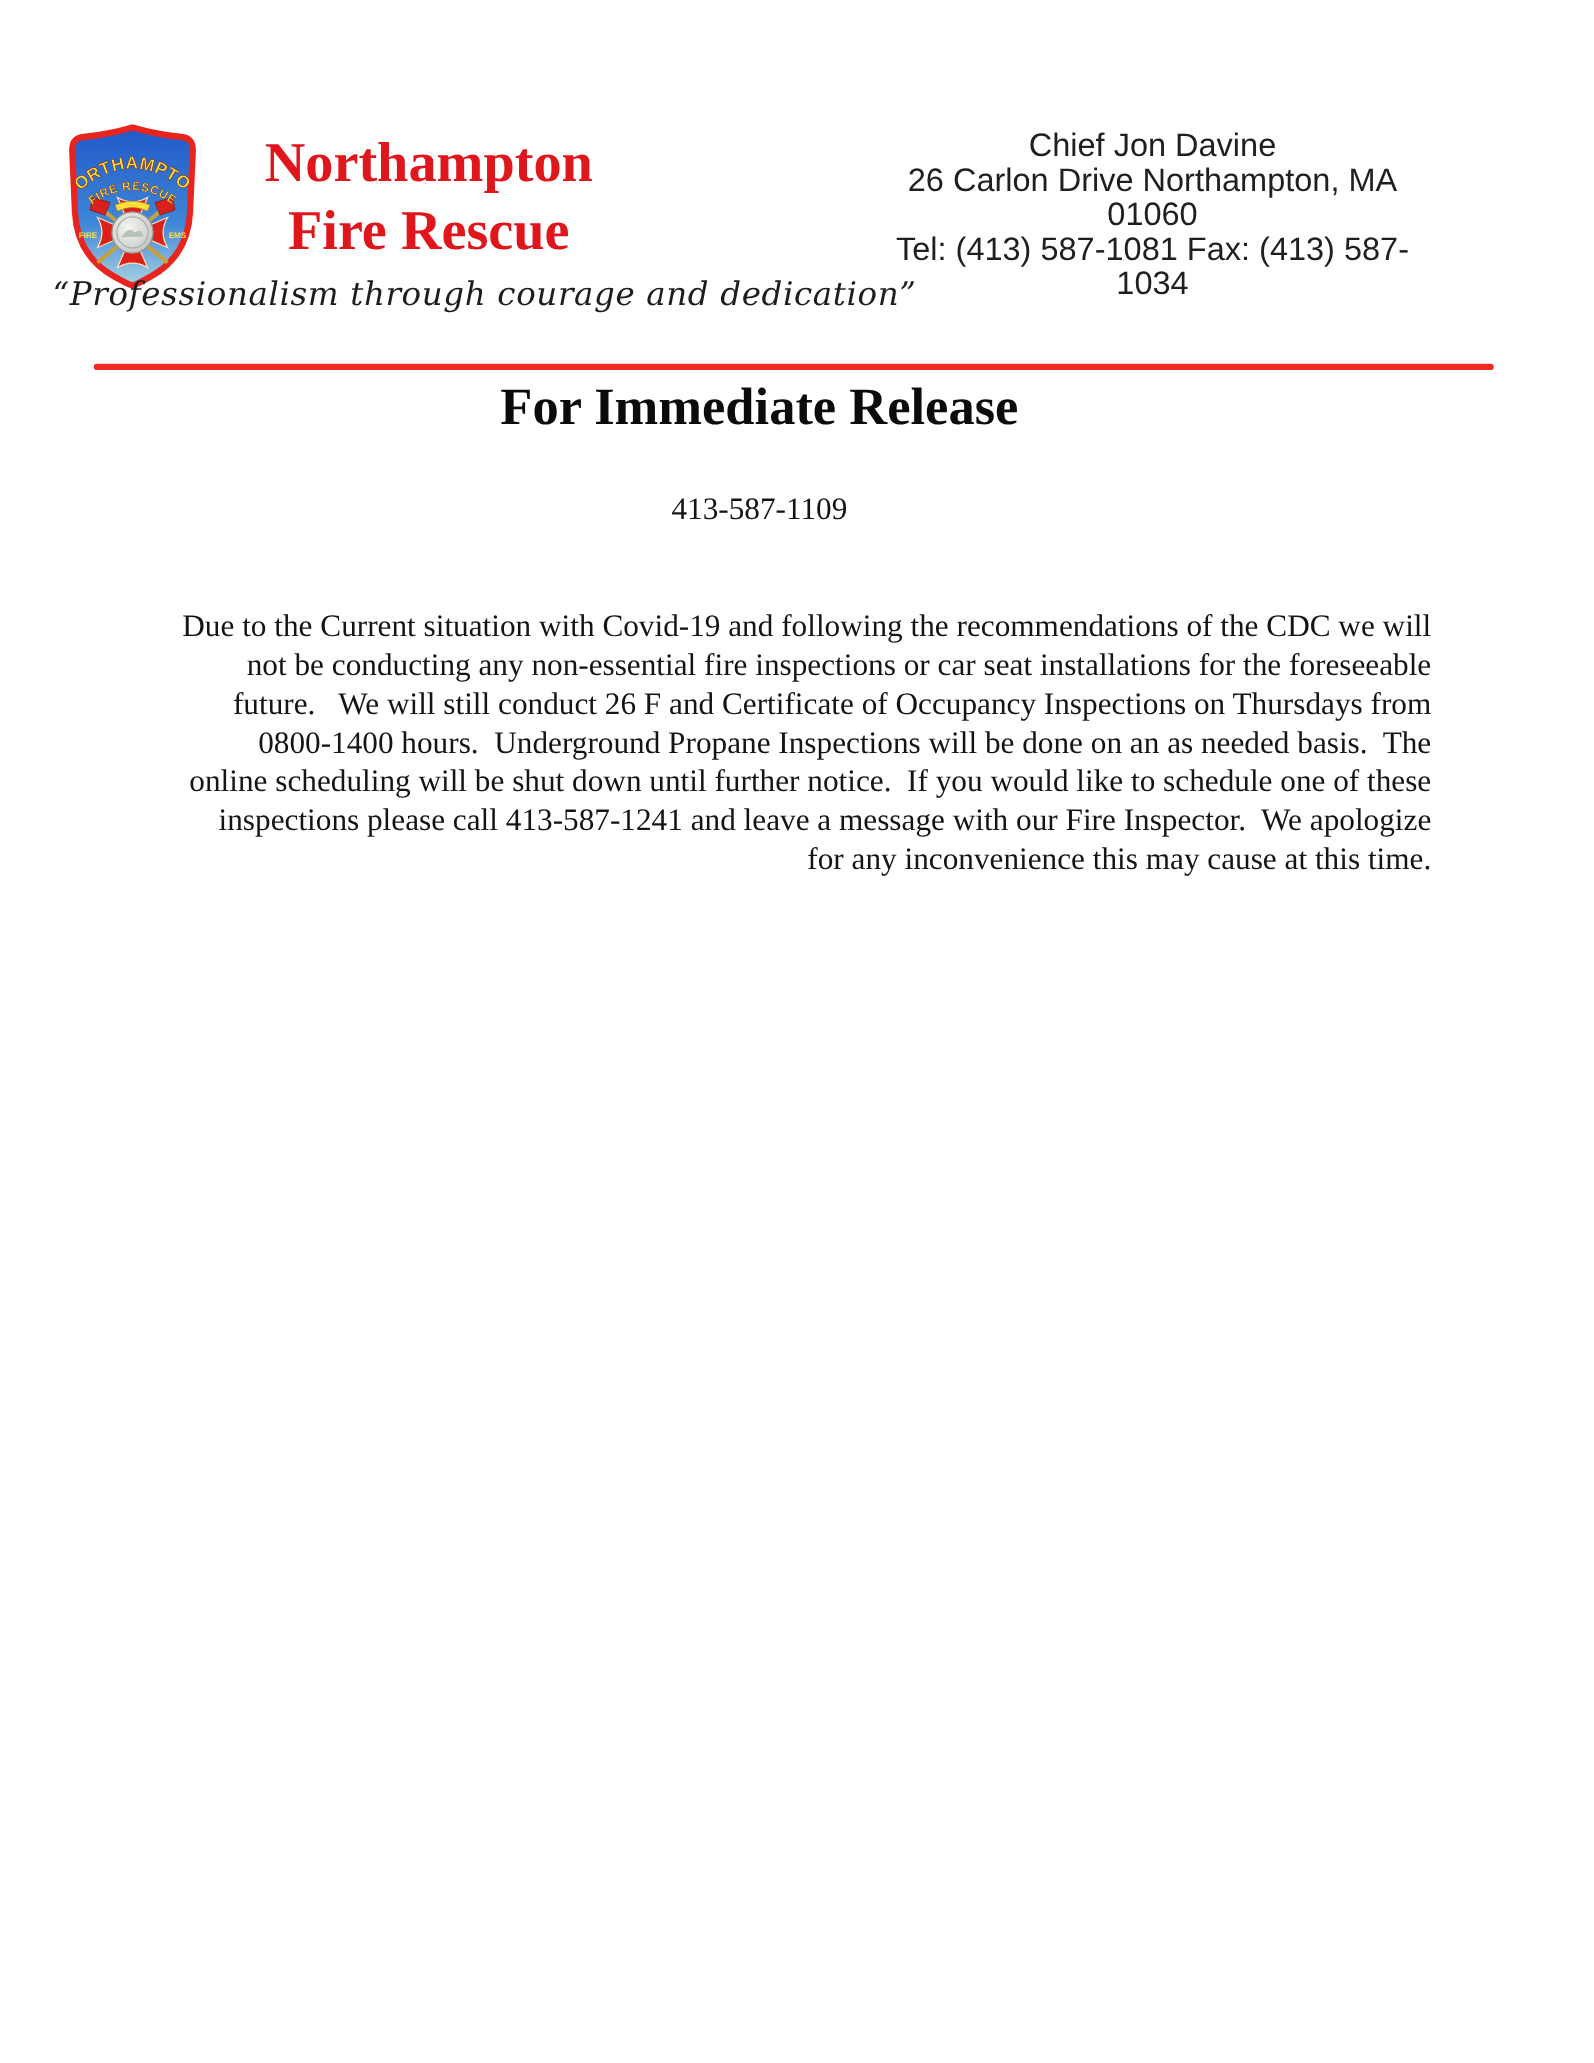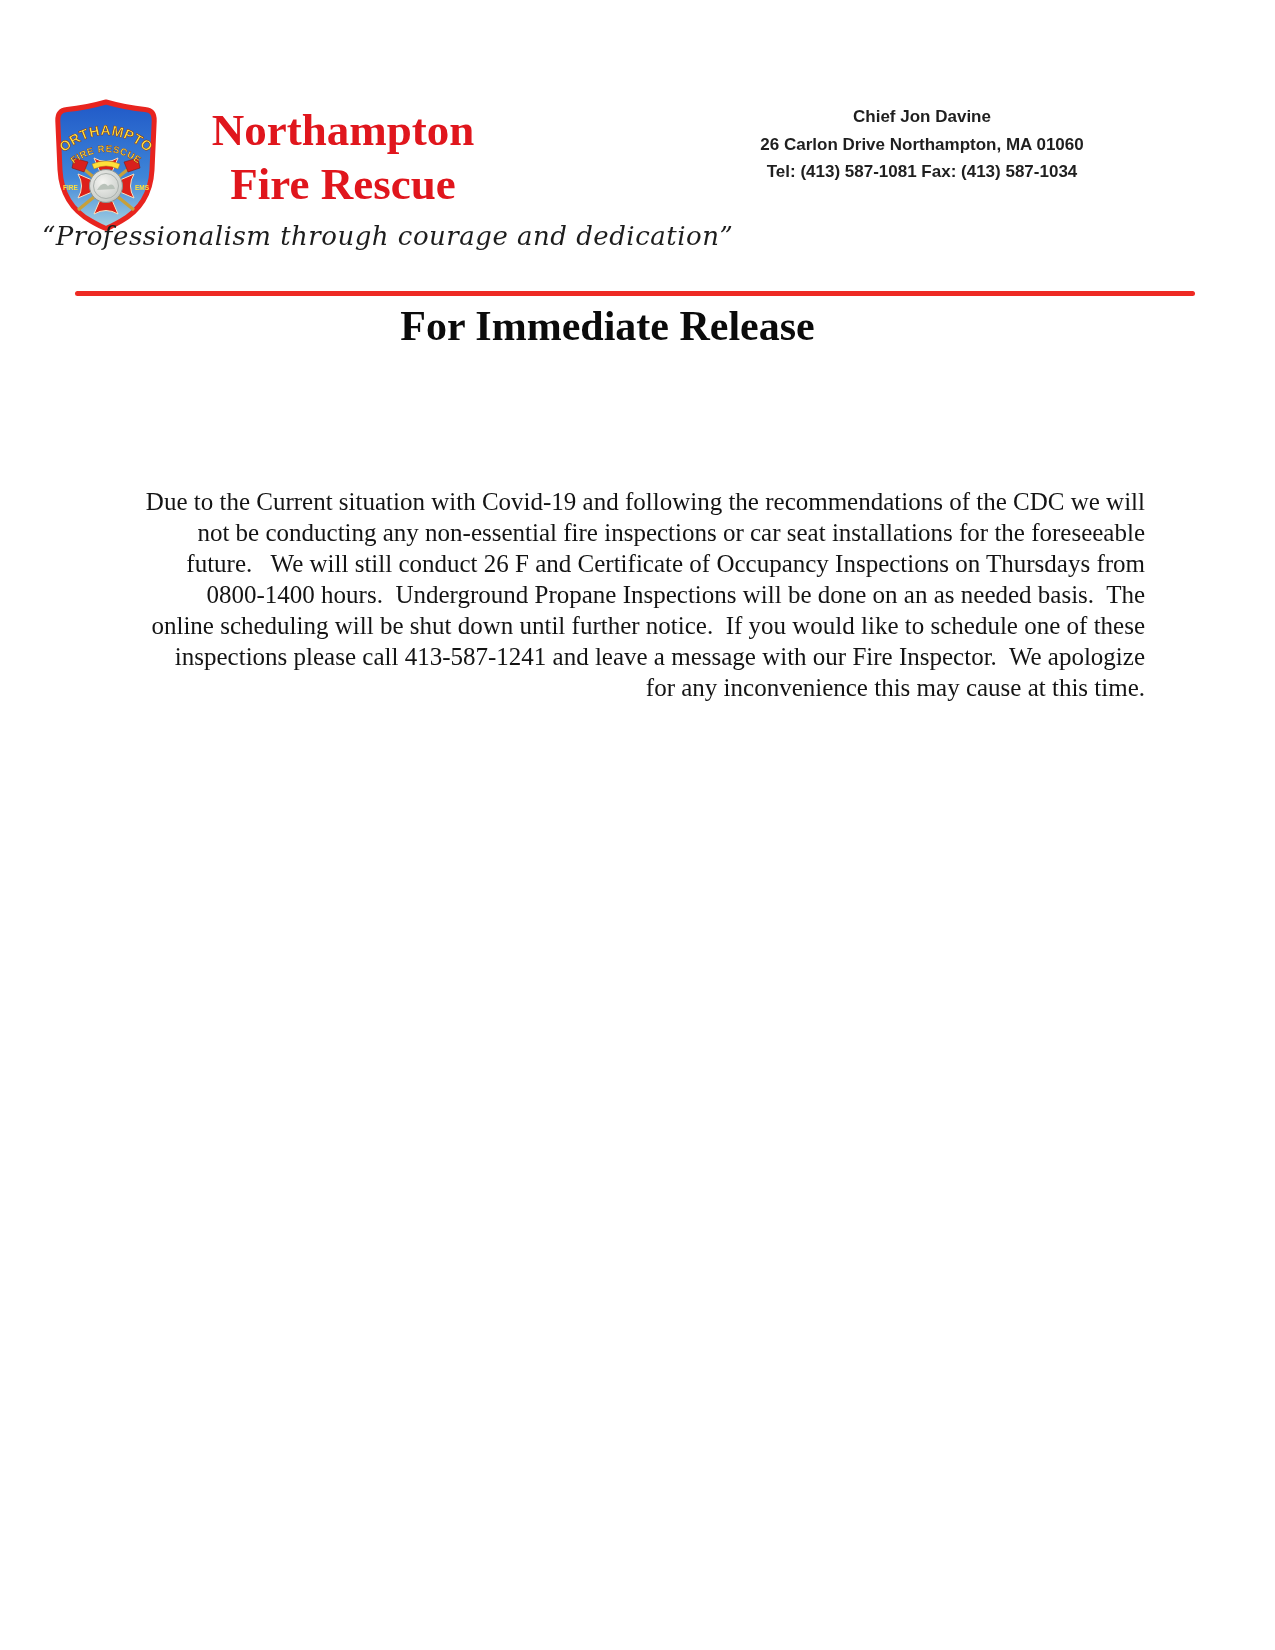--- a/index.html
+++ b/index.html
@@ -30,22 +30,22 @@
     font-family:"DejaVu Serif", serif;
     font-style:italic;
     font-size:26px;
     letter-spacing:0.5px;
     color:#1d1d1d;
   }
   .contact-block {
     position:absolute; left:693px; top:8px; width:458px;
     text-align:center;
     font-family:"Liberation Sans", sans-serif;
-    font-weight:700;
-    font-size:17px; line-height:27.5px;
+    font-weight:400;
+    font-size:26px; line-height:27.5px;
     color:#1f1f1f;
   }
   .divider {
     position:absolute; left:75px; top:291px;
     width:1120px; height:5px;
     background:#ee2a23;
     border-radius:3px;
   }
   .release-heading {
     position:absolute; left:0; top:301px; width:1215px;
@@ -138,17 +138,18 @@
       <div>Tel: (413) 587-1081  Fax: (413) 587-1034</div>
     </div>
 
   </div>
 
   <div class="divider"></div>
 
   <h1 class="release-heading">For Immediate Release</h1>
 
   <div class="release-contact">
+    <div>413-587-1109</div>
   </div>
 
   <p class="release-body">Due to the Current situation with Covid-19 and following the recommendations of the CDC we will not be conducting any non-essential fire inspections or car seat installations for the foreseeable future.   We will still conduct 26 F and Certificate of Occupancy Inspections on Thursdays from 0800-1400 hours.  Underground Propane Inspections will be done on an as needed basis.  The online scheduling will be shut down until further notice.  If you would like to schedule one of these inspections please call 413-587-1241 and leave a message with our Fire Inspector.  We apologize for any inconvenience this may cause at this time.</p>
 
 </div>
 
 </body></html>

